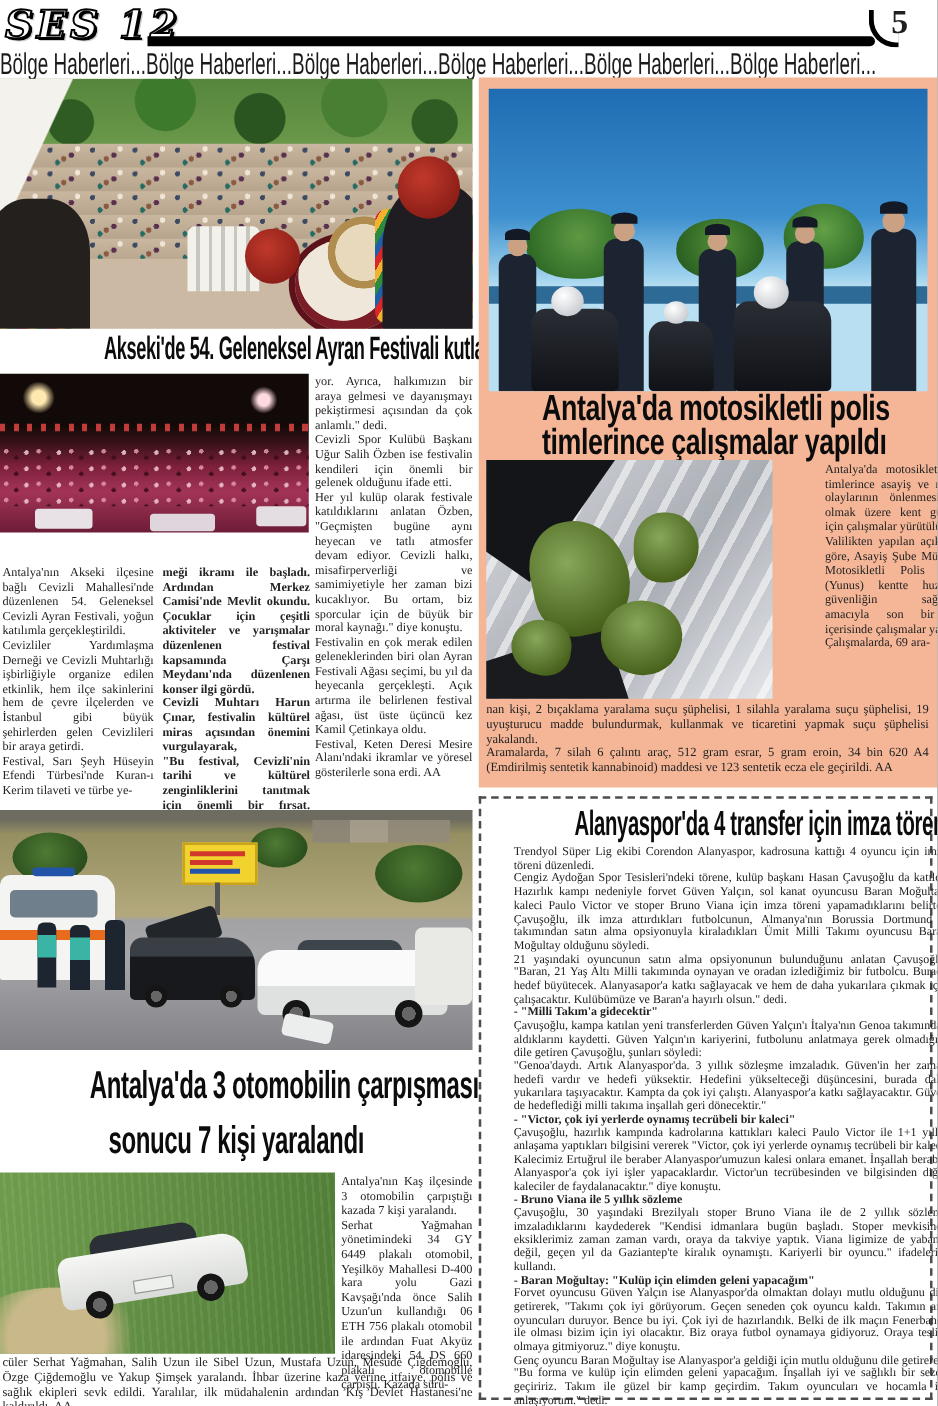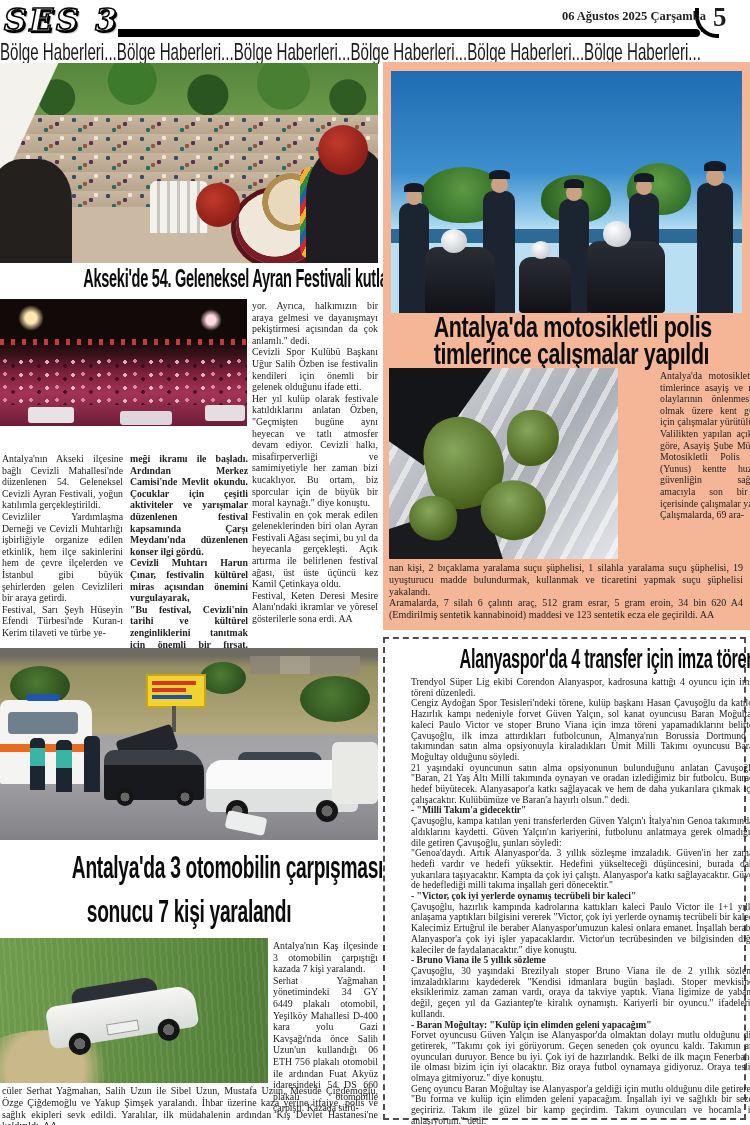--- a/index.html
+++ b/index.html
@@ -144,24 +144,23 @@
   .p6-roof{left:28px;top:0;width:86px;height:22px;background:#2b3036;border-radius:10px 12px 0 0;}
   .p6-w1{left:18px;top:44px;width:22px;height:22px;}
   .p6-w2{left:108px;top:44px;width:22px;height:22px;}
   .p6-plate{left:58px;top:40px;width:30px;height:9px;background:#eef0ee;border:1px solid #999;font-size:6px;}
 </style>
 </head>
 <body>
 
 <div class="page">
 
-  <div class="abs logo">SES 3</div>
+  <div class="abs logo">SES 12</div>
   <div class="abs hrule"></div>
   <div class="abs parc"></div>
-  <div class="abs hdate">06 Ağustos 2025 Çarşamba</div>
   <div class="abs pnum">5</div>
   <div class="abs strip">
     <span>Bölge Haberleri...Bölge Haberleri...Bölge Haberleri...Bölge Haberleri...Bölge Haberleri...Bölge Haberleri...</span>
   </div>
 
   <div class="abs ph p1">
     <div class="p1-trees"></div>
     <div class="p1-crowd"></div>
     <div class="p1-flag"></div>
     <div class="p1-chair"></div>

